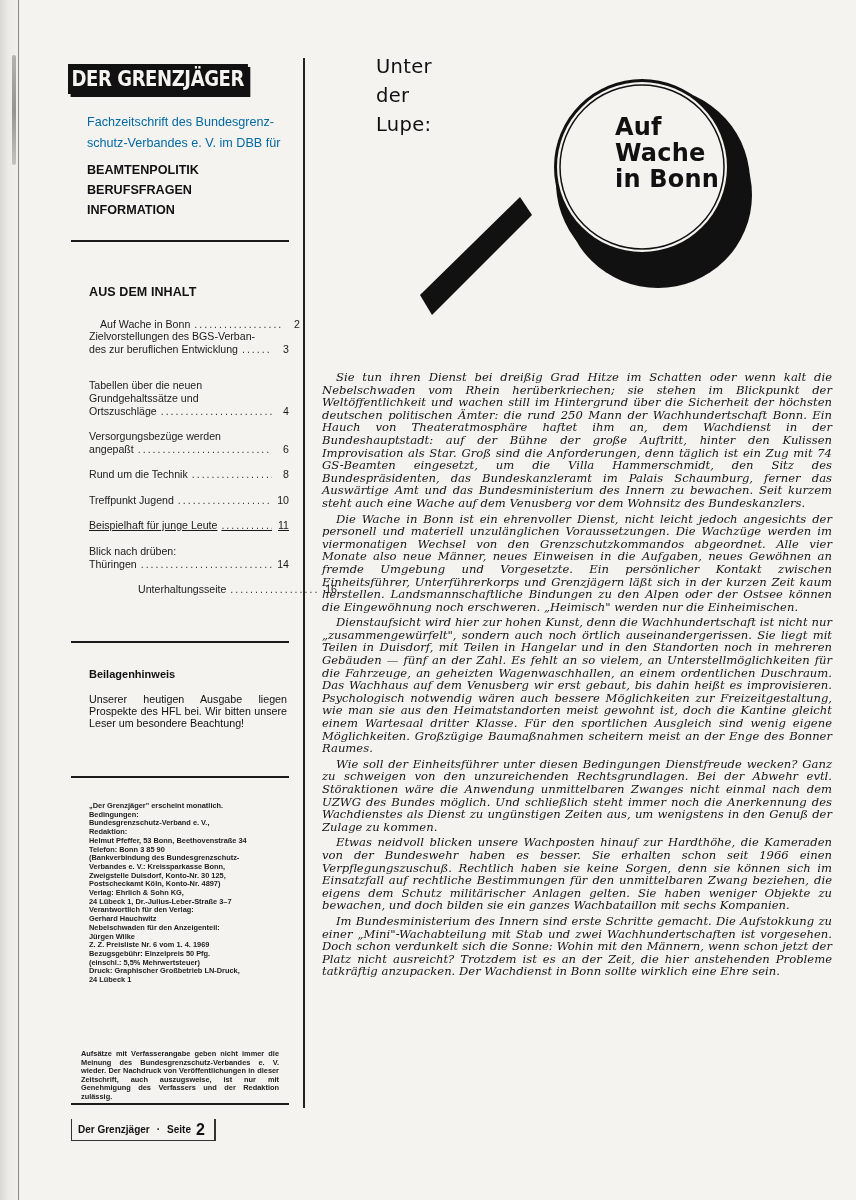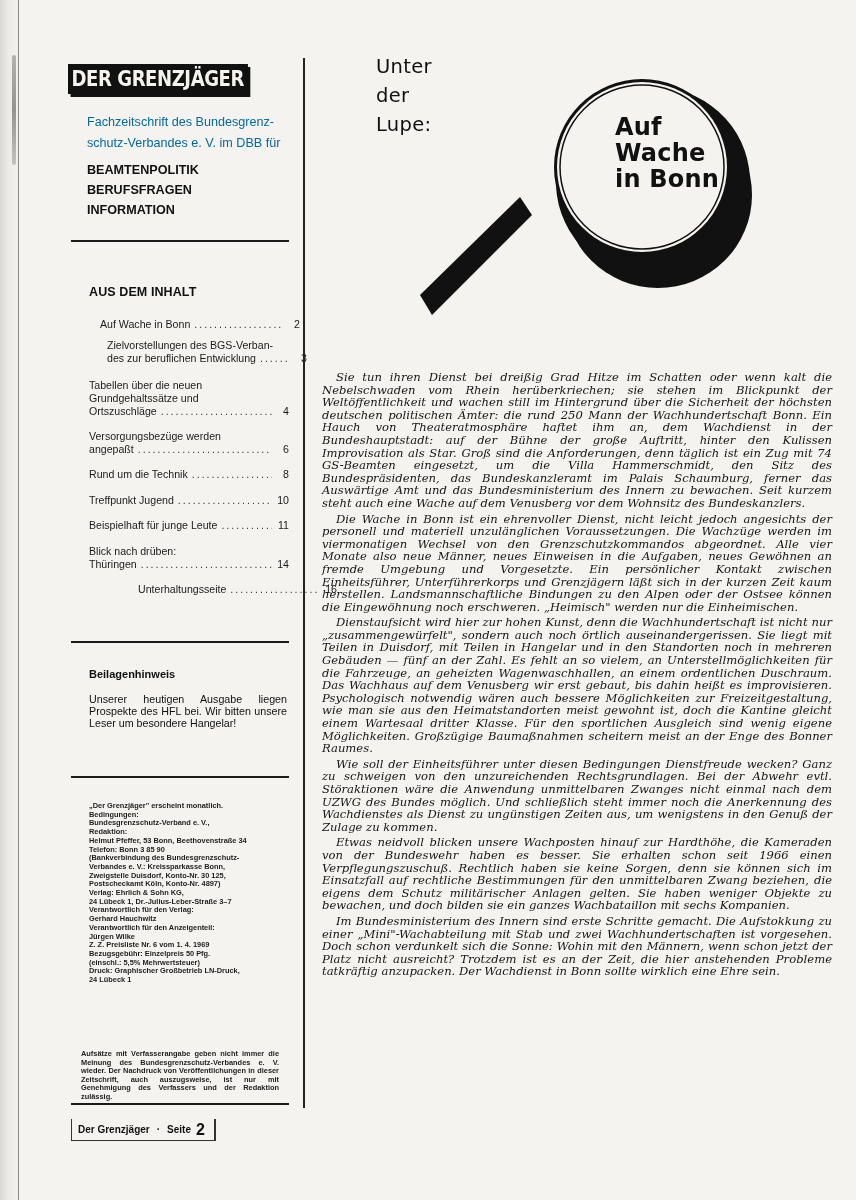--- a/index.html
+++ b/index.html
@@ -158,21 +158,21 @@
 <div class="toc">
 
   <div class="toc-item" style="position:absolute; top:0; left:4px; width:200px;margin-left:7px;">
     <div class="toc-line">
         <span class="txt">Auf Wache in Bonn</span>
         <span class="dots">..................................</span>
         <span class="pg">2</span>
       </div>
   </div>
 
-  <div class="toc-item" style="position:absolute; top:21px; left:0; width:200px;margin-left:18px;">
+  <div class="toc-item" style="position:absolute; top:12px; left:0; width:200px;">
     <div>Zielvorstellungen des BGS-Verban-</div>
     <div class="toc-line">
         <span class="txt">des zur beruflichen Entwicklung</span>
         <span class="dots">..................................</span>
         <span class="pg">3</span>
       </div>
   </div>
 
   <div class="toc-item" style="position:absolute; top:61px; left:0; width:200px;">
     <div>Tabellen über die neuen</div>
@@ -202,21 +202,21 @@
   </div>
 
   <div class="toc-item" style="position:absolute; top:176px; left:0; width:200px;">
     <div class="toc-line">
         <span class="txt">Treffpunkt Jugend</span>
         <span class="dots">..................................</span>
         <span class="pg">10</span>
       </div>
   </div>
 
-  <div class="toc-item" style="position:absolute; top:201px; left:0; width:200px;">
+  <div class="toc-item" style="position:absolute; top:201px; left:0; width:200px;text-decoration:underline;">
     <div class="toc-line">
         <span class="txt">Beispielhaft für junge Leute</span>
         <span class="dots">..................................</span>
         <span class="pg">11</span>
       </div>
   </div>
 
   <div class="toc-item" style="position:absolute; top:227px; left:0; width:200px;">
     <div>Blick nach drüben:</div>
     <div class="toc-line">
@@ -231,40 +231,40 @@
         <span class="txt">Unterhaltungsseite</span>
         <span class="dots">..................................</span>
         <span class="pg">16</span>
       </div>
   </div>
 </div>
 
 <div class="rule" style="left:71px; top:641px; width:218px;"></div>
 
 <div class="supp-title">Beilagenhinweis</div>
-<div class="supp-text">Unserer heutigen Ausgabe liegen Prospekte des HFL bei. Wir bitten unsere Leser um besondere Hangelar!</div>
+<div class="supp-text">Unserer heutigen Ausgabe liegen Prospekte des HFL bei. Wir bitten unsere Leser um besondere Beachtung!</div>
 
 <div class="rule" style="left:71px; top:776px; width:218px;"></div>
 
 <div class="impressum">
   <div>„Der Grenzjäger" erscheint monatlich.</div>
   <div>Bedingungen:</div>
   <div>Bundesgrenzschutz-Verband e. V.,</div>
   <div>Redaktion:</div>
   <div>Helmut Pfeffer, 53 Bonn, Beethovenstraße 34</div>
   <div>Telefon: Bonn 3 85 90</div>
   <div>(Bankverbindung des Bundesgrenzschutz-</div>
   <div>Verbandes e. V.: Kreissparkasse Bonn,</div>
   <div>Zweigstelle Duisdorf, Konto-Nr. 30 125,</div>
   <div>Postscheckamt Köln, Konto-Nr. 4897)</div>
   <div>Verlag: Ehrlich &amp; Sohn KG,</div>
   <div>24 Lübeck 1, Dr.-Julius-Leber-Straße 3–7</div>
   <div>Verantwortlich für den Verlag:</div>
   <div>Gerhard Hauchwitz</div>
-  <div>Verantwortlich für den Anzeigenteil:</div>
+  <div>Nebelschwaden für den Anzeigenteil:</div>
   <div>Jürgen Wilke</div>
   <div>Z. Z. Preisliste Nr. 6 vom 1. 4. 1969</div>
   <div>Bezugsgebühr: Einzelpreis 50 Pfg.</div>
   <div>(einschl.: 5,5% Mehrwertsteuer)</div>
   <div>Druck: Graphischer Großbetrieb LN-Druck,</div>
   <div>24 Lübeck 1</div>
 </div>
 
 <div class="disclaimer">Aufsätze mit Verfasserangabe geben nicht immer die Meinung des Bundesgrenzschutz-Verbandes e. V. wieder. Der Nachdruck von Veröffentlichungen in dieser Zeitschrift, auch auszugsweise, ist nur mit Genehmigung des Verfassers und der Redaktion zulässig.</div>
 

